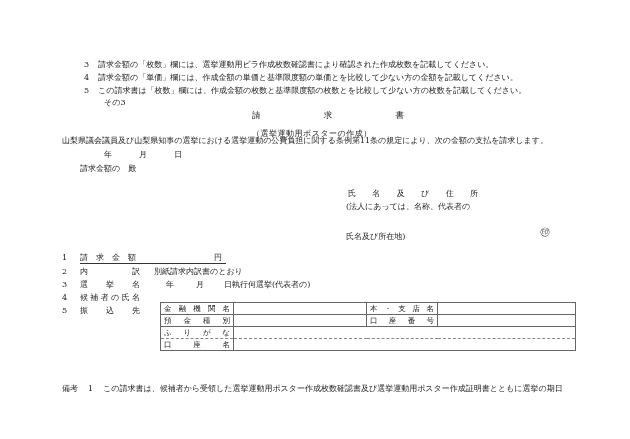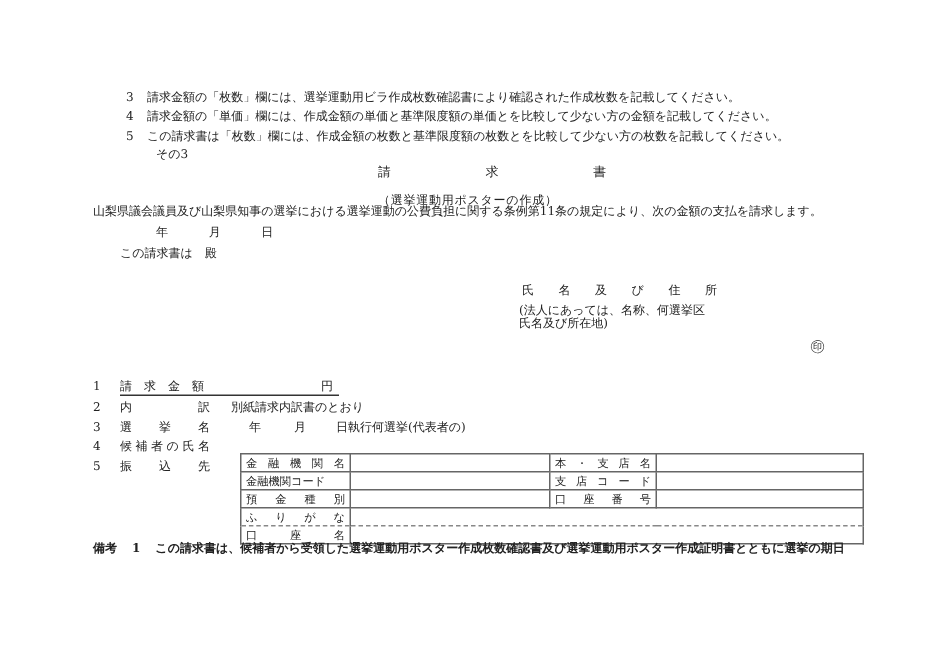--- a/index.html
+++ b/index.html
@@ -53,32 +53,32 @@
 <div class="abs" style="left:62px; top:136px;">山梨県議会議員及び山梨県知事の選挙における選挙運動の公費負担に関する条例第11条の規定により、次の金額の支払を請求します。</div>
 
 <div class="abs" style="left:104px; top:150px;">
   <span>年</span>
   <span style="display:inline-block;width:22px;"></span>
   <span>月</span>
   <span style="display:inline-block;width:22px;"></span>
   <span>日</span>
 </div>
 
-<div class="abs" style="left:80px; top:164px;">この請求書は　殿</div>
+<div class="abs" style="left:80px; top:164px;">請求金額の　殿</div>
 
 <div class="abs" style="left:348px; top:189px; width:130px; display:flex; justify-content:space-between;">
   <span>氏</span>
   <span>名</span>
   <span>及</span>
   <span>び</span>
   <span>住</span>
   <span>所</span>
 </div>
-<div class="abs" style="left:346px; top:202px;">(法人にあっては、名称、何選挙区</div>
-<div class="abs" style="left:346px; top:211px;">氏名及び所在地)</div>
+<div class="abs" style="left:346px; top:202px;">(法人にあっては、名称、代表者の</div>
+<div class="abs" style="left:346px; top:232px;">氏名及び所在地)</div>
 <div class="abs seal" style="left:540px; top:227px;">㊞</div>
 
 <div class="abs" style="left:62px; top:253px;">
   <span class="item-num">1</span><span class="underline" style="display:inline-flex; width:146px; justify-content:space-between;">
       <span style="display:inline-flex; width:56px; justify-content:space-between;">
         <span>請</span>
         <span>求</span>
         <span>金</span>
         <span>額</span>
       </span>
@@ -135,36 +135,20 @@
             <i style="font-style:normal">・</i>
             <i style="font-style:normal">支</i>
             <i style="font-style:normal">店</i>
             <i style="font-style:normal">名</i>
           </span>
         </td>
     <td></td>
   </tr>
   <tr>
     <td class="lbl">
-          <span style="display:block;">金融機関コード</span>
-        </td>
-    <td class="val1"></td>
-    <td class="lbl2">
-          <span style="display:flex;justify-content:space-between;">
-            <i style="font-style:normal">支</i>
-            <i style="font-style:normal">店</i>
-            <i style="font-style:normal">コ</i>
-            <i style="font-style:normal">ー</i>
-            <i style="font-style:normal">ド</i>
-          </span>
-        </td>
-    <td></td>
-  </tr>
-  <tr>
-    <td class="lbl">
           <span>
             <i style="font-style:normal">預</i>
             <i style="font-style:normal">金</i>
             <i style="font-style:normal">種</i>
             <i style="font-style:normal">別</i>
           </span>
         </td>
     <td class="val1"></td>
     <td class="lbl2">
           <span style="display:flex;justify-content:space-between;">
@@ -193,15 +177,15 @@
             <i style="font-style:normal">口</i>
             <i style="font-style:normal">座</i>
             <i style="font-style:normal">名</i>
           </span>
         </td>
     <td colspan="3"></td>
   </tr>
 </tbody>
   </table>
 
-<div class="abs" style="left:62px; top:360px;font-weight:bold;">
+<div class="abs" style="left:62px; top:384px;">
   <span>備考</span><span style="display:inline-block;width:10px;"></span><span>1</span><span style="display:inline-block;width:10px;"></span><span>この請求書は、候補者から受領した選挙運動用ポスター作成枚数確認書及び選挙運動用ポスター作成証明書とともに選挙の期日</span>
 </div>
 
 </body></html>

